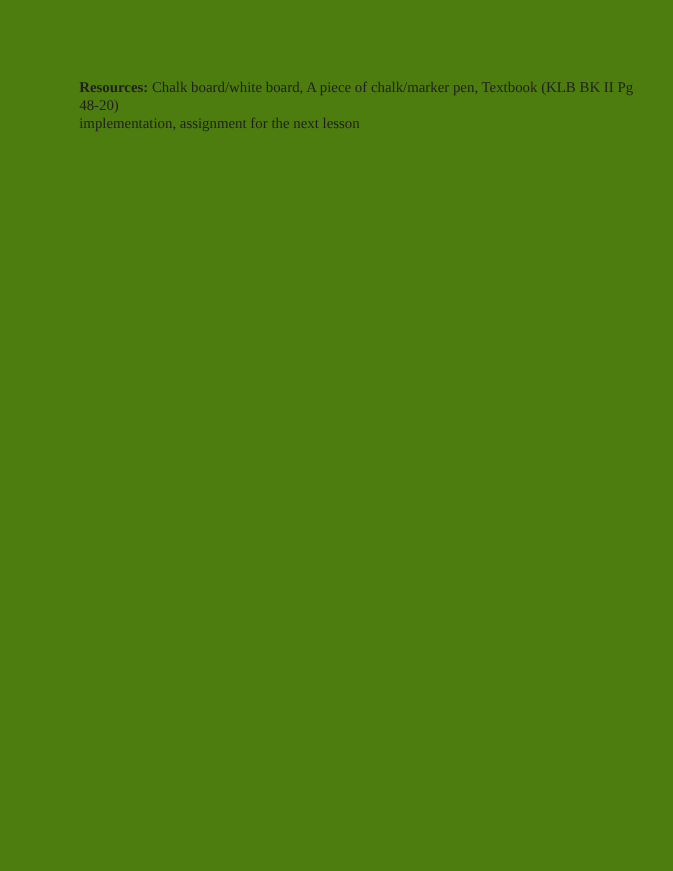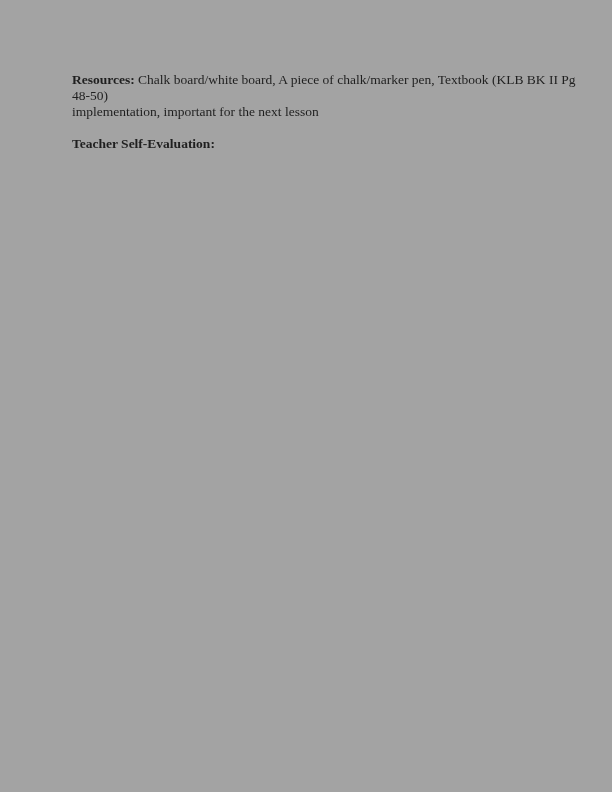--- a/index.html
+++ b/index.html
@@ -4,21 +4,21 @@
 <style>
   html, body {
     margin: 0;
     padding: 0;
     background: #ffffff;
   }
   .page {
     position: relative;
     width: 612px;
     height: 792px;
-    background: #a3a3a3;
+    background: #4d7c0f;
     overflow: hidden;
     font-family: "Liberation Serif", "DejaVu Serif", serif;
     color: #1f1f1f;
   }
   .content {
     position: absolute;
     left: 72px;
     top: 72px;
     width: 468px;
     font-size: 13.5px;
@@ -41,27 +41,24 @@
   }
 </style>
 </head>
 <body>
 
 <div class="page">
   <div class="content">
 
     <p class="para">
       <span class="line"><b>Resources:</b><span> Chalk board/white board, A piece of chalk/marker pen, Textbook (KLB BK II Pg</span></span>
-      <span class="line">48-50)</span>
+      <span class="line">48-20)</span>
     </p>
 
     <p class="para">
-      <span class="line">implementation, important for the next lesson</span>
+      <span class="line">implementation, assignment for the next lesson</span>
     </p>
 
     <span class="blank-line"></span>
 
-    <p class="para">
-      <span class="line"><b>Teacher Self-Evaluation:</b></span>
-    </p>
 
   </div>
 </div>
 
 </body></html>

